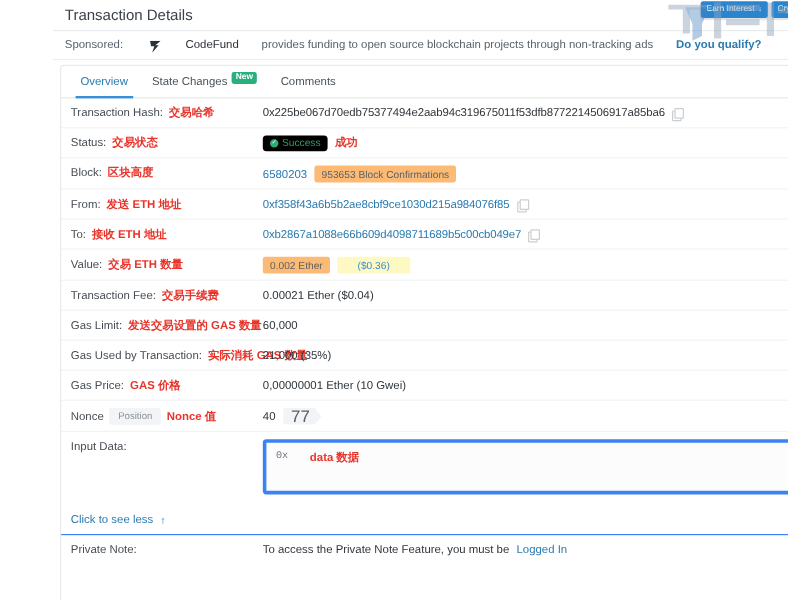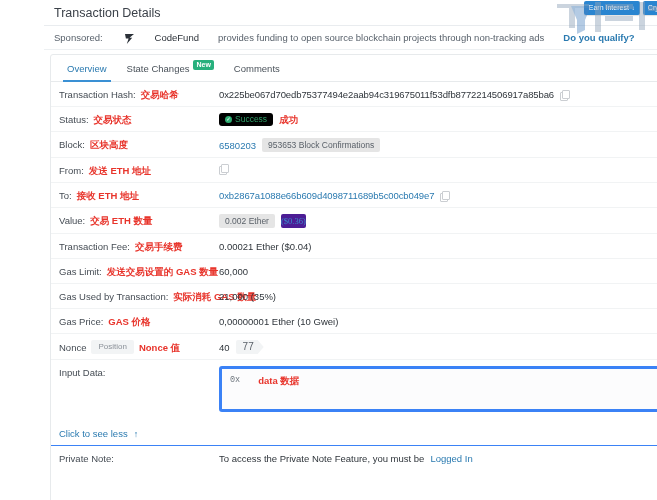--- a/index.html
+++ b/index.html
@@ -183,47 +183,46 @@
     padding: 2px 6px;
     line-height: 9px;
   }
   .check {
     width: 7px; height: 7px; border-radius: 50%;
     background: #2fae74; color: #fff;
     font-size: 5.5px; line-height: 7px; text-align: center;
     display: inline-block;
   }
   .pill-grey {
-    background: #e5e5e5;
+    background: #fdba74;
     color: #5a6169;
     border-radius: 2px;
     font-size: 8.5px;
     padding: 2px 6px;
     line-height: 10px;
     display: inline-block;
   }
   .pill-grey-arrow {
     background: #f2f4f5;
     color: #5a6169;
     border-radius: 2px 0 0 2px;
-    font-size: 10px;
+    font-size: 14px;
     padding: 2px 10px 2px 7px;
     line-height: 10px;
     display: inline-block;
     clip-path: polygon(0 0, calc(100% - 6px) 0, 100% 50%, calc(100% - 6px) 100%, 0 100%);
   }
   .pill-blue {
-    background: #4c1d95;
+    background: #fef9c3;
     color: #3a8dcb;
     border-radius: 2px;
     font-size: 8.5px;
-    padding: 2px 0;
+    padding: 2px 17px;
     line-height: 10px;
     display: inline-block;
-    font-family: Liberation Serif, serif;
   }
   .pill-pos {
     background: #f2f4f5;
     color: #8b9199;
     border-radius: 2px;
     font-size: 8px;
     padding: 2px 7px;
     line-height: 10px;
     display: inline-block;
   }
@@ -372,20 +371,21 @@
         </div>
       </div>
 
 
       <div class="row">
         <div class="lbl">
           <span>From:</span>
           <span class="cn">发送 ETH 地址</span>
         </div>
         <div class="val">
+          <a href="#" class="link mono">0xf358f43a6b5b2ae8cbf9ce1030d215a984076f85</a>
           <span class="copy-icon"></span>
         </div>
       </div>
 
       <div class="row">
         <div class="lbl">
           <span>To:</span>
           <span class="cn">接收 ETH 地址</span>
         </div>
         <div class="val">

